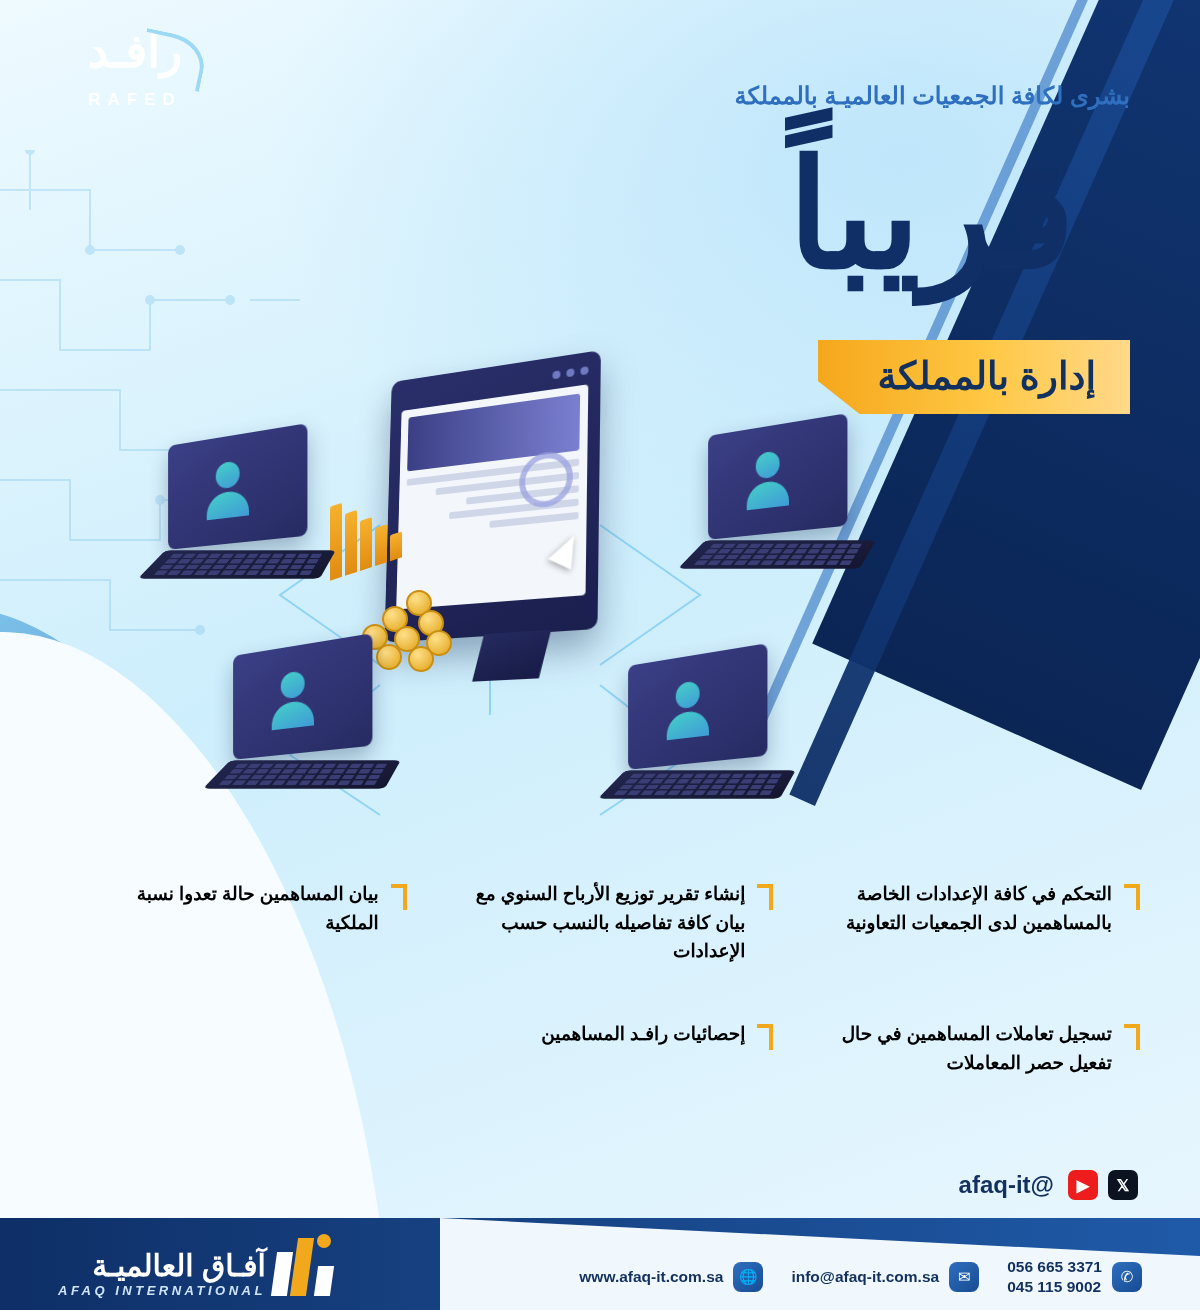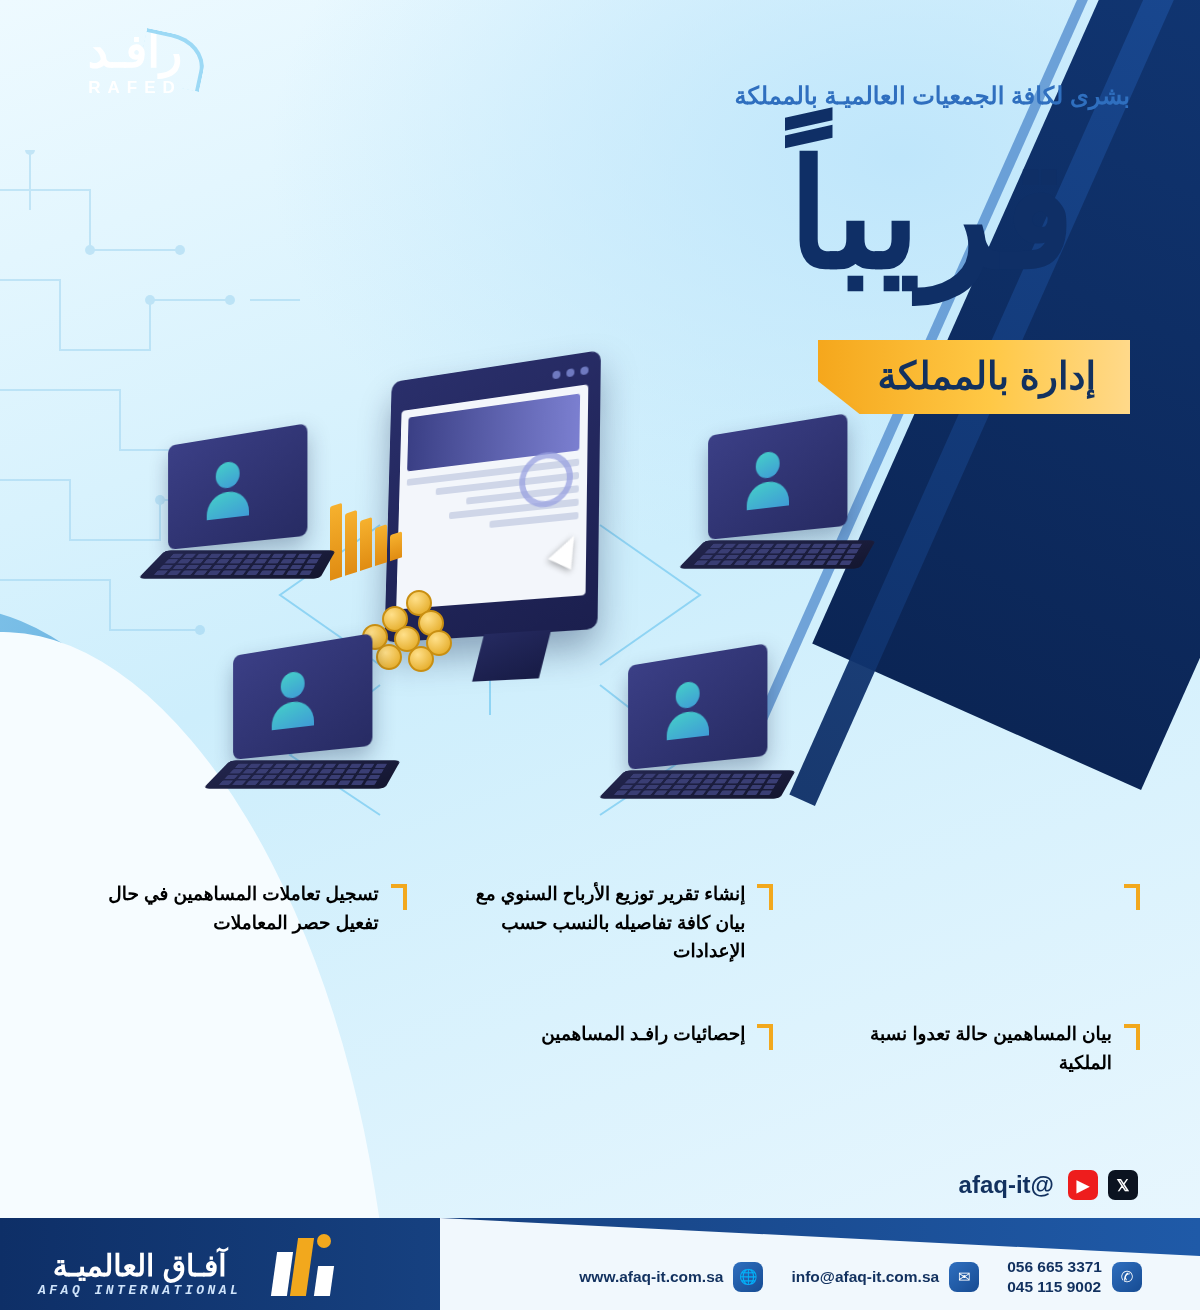--- a/index.html
+++ b/index.html
@@ -68,21 +68,21 @@
   .logo {
     position: absolute; top: 28px; right: 985px;
     width: 160px; text-align: center;
   }
   .logo-ar {
     font-size: 46px; font-weight: bold; color: #ffffff;
     letter-spacing: 2px; line-height: 1;
   }
   .logo-en {
     font-size: 17px; color: #ffffff; letter-spacing: 7px;
-    margin-top: 4px; font-weight: bold;
+    margin-top: 16px; font-weight: bold;
   }
   .logo-swoosh {
     position: absolute; top: 6px; left: 86px;
     width: 64px; height: 52px;
     border-right: 4px solid #8fd4f4;
     border-top: 4px solid #8fd4f4;
     border-radius: 0 60% 0 0;
     transform: rotate(12deg);
     opacity: .85;
   }
@@ -221,23 +221,23 @@
   }
   .contact { position:absolute; bottom: 14px; right: 58px; display:flex; align-items:center; gap: 28px; }
   .citem { display:flex; align-items:center; gap: 10px; }
   .cicon {
     width: 30px; height: 30px; border-radius: 8px;
     background: linear-gradient(140deg,#2f6fbf,#164b92);
     color:#fff; display:flex;align-items:center;justify-content:center; font-size:15px;
   }
   .ctext { font-size: 15.5px; font-weight: bold; color:#12315f; direction:ltr; line-height:1.25; }
 
-  .afaq { position:absolute; bottom: 12px; left: 38px; text-align:center; direction:rtl; }
+  .afaq { position:absolute; bottom: 12px; left: 58px; text-align:right; direction:rtl; }
   .afaq-ar { font-size: 30px; font-weight:bold; color:#fff; letter-spacing:1px; }
-  .afaq-en { font-size: 13px; color:#cfe4fb; letter-spacing: 3.5px; font-style: italic; font-weight:bold;font-family:Liberation Mono, monospace; }
+  .afaq-en { font-size: 13px; color:#cfe4fb; letter-spacing: 3.5px; font-style: italic; font-weight:bold; }
   .afaq-mark {
     position:absolute; bottom: 14px; left: 270px; width: 74px; height: 62px;
   }
   .afaq-mark .b1 { position:absolute; left:4px; bottom:0; width:16px;height:44px;background:#ffffff;transform:skewX(-8deg); }
   .afaq-mark .b2 { position:absolute; left:24px; bottom:0; width:16px;height:58px;background:#f2a81d;transform:skewX(-8deg); }
   .afaq-mark .b3 { position:absolute; left:46px; bottom:0; width:16px;height:30px;background:#ffffff;transform:skewX(-8deg); }
   .afaq-mark .dot { position:absolute; left:47px; top:0; width:14px;height:14px;border-radius:50%;background:#f2a81d; }
 </style>
 </head>
 <body>
@@ -611,32 +611,33 @@
             <span></span>
           </div>
       </div>
     </div>
   </div>
 </div>
 
 <div class="features">
   <div class="feature">
     <div class="bracket"></div>
+    <p>التحكم في كافة الإعدادات الخاصة بالمساهمين لدى الجمعيات التعاونية</p>
   </div>
   <div class="feature">
     <div class="bracket"></div>
     <p>إنشاء تقرير توزيع الأرباح السنوي مع بيان كافة تفاصيله بالنسب حسب الإعدادات</p>
   </div>
   <div class="feature">
     <div class="bracket"></div>
-    <p>تسجيل تعاملات المساهمين في حال تفعيل حصر المعاملات</p>
+    <p>بيان المساهمين حالة تعدوا نسبة الملكية</p>
   </div>
   <div class="feature">
     <div class="bracket"></div>
-    <p>بيان المساهمين حالة تعدوا نسبة الملكية</p>
+    <p>تسجيل تعاملات المساهمين في حال تفعيل حصر المعاملات</p>
   </div>
   <div class="feature">
     <div class="bracket"></div>
     <p>إحصائيات رافـد المساهمين</p>
   </div>
 </div>
 
 <div class="social">
   <div class="sq x">𝕏</div>
   <div class="sq yt">▶</div>

